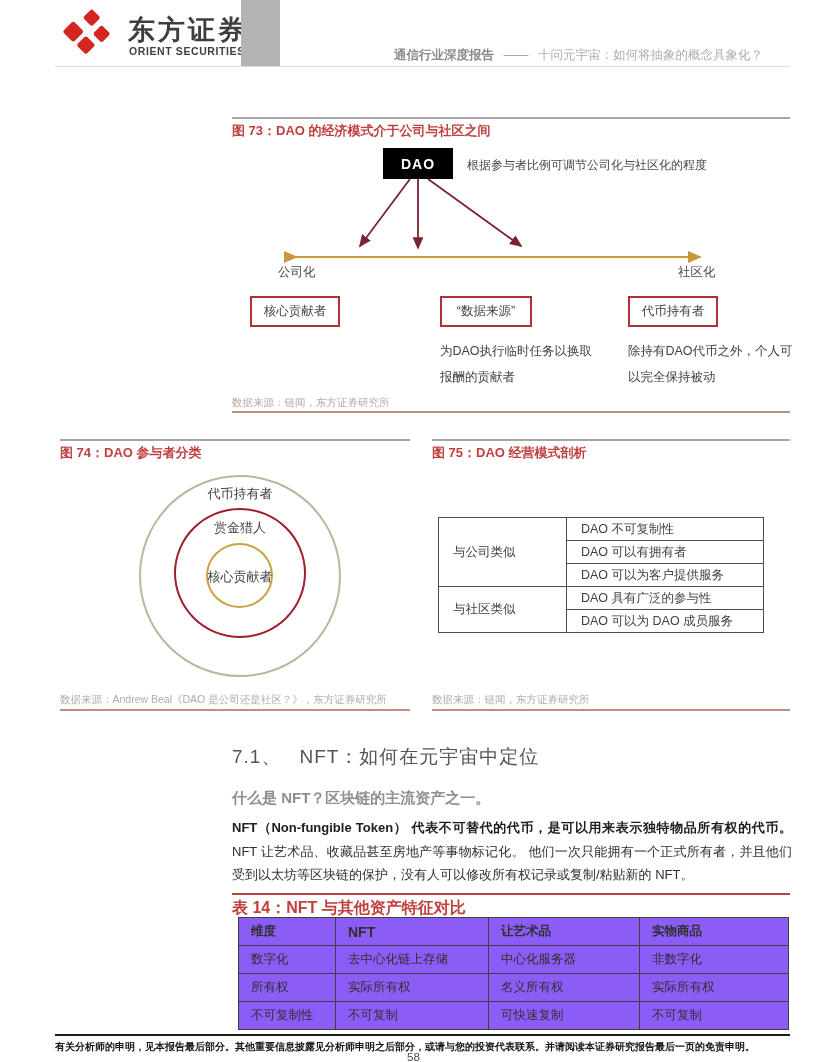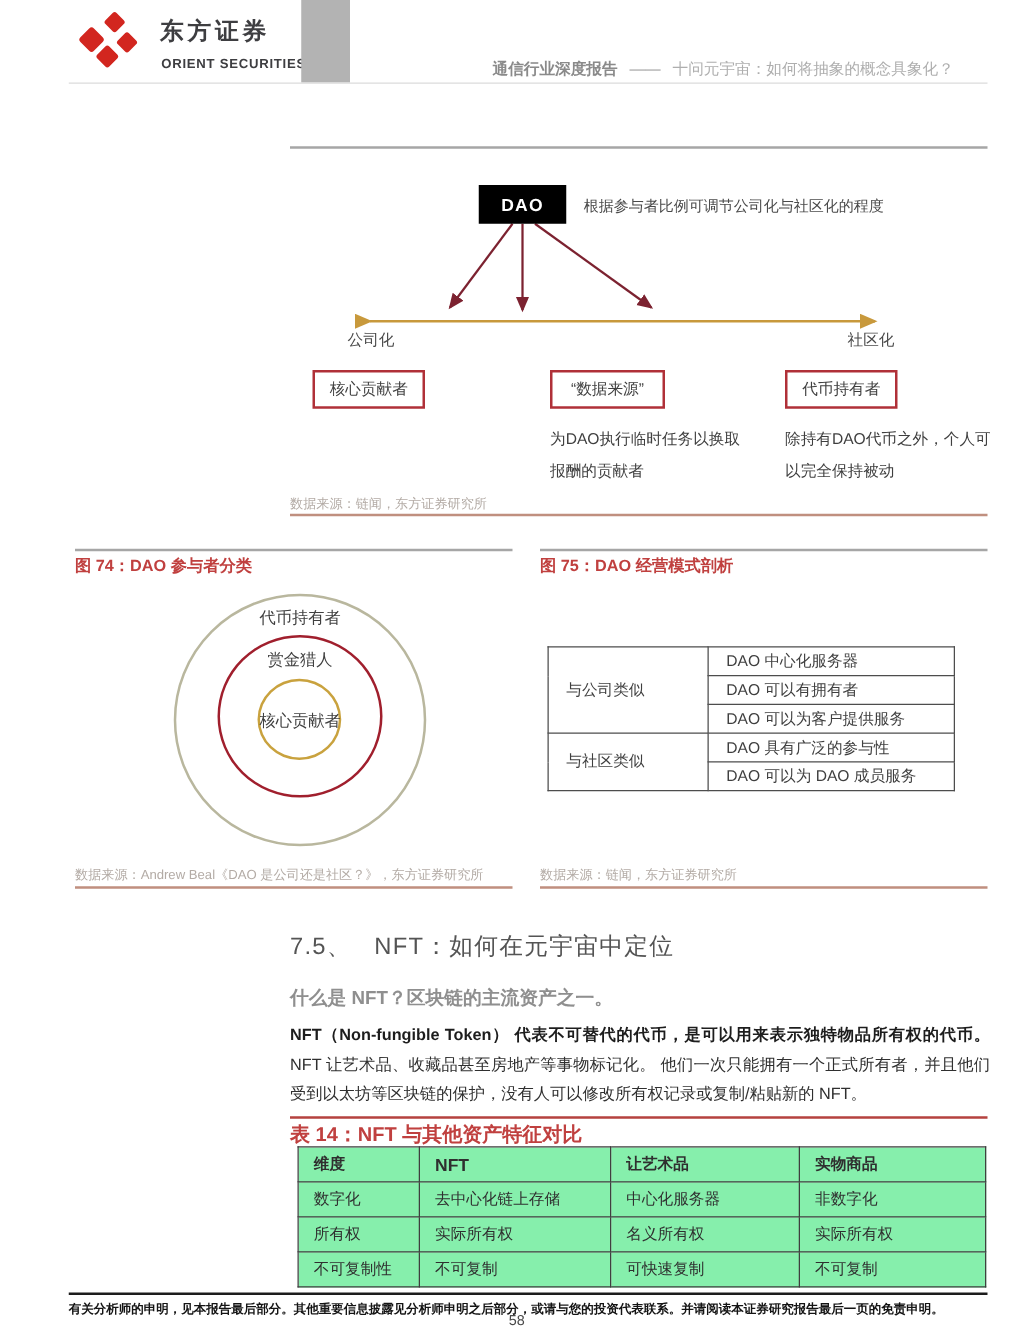--- a/index.html
+++ b/index.html
@@ -2,21 +2,21 @@
 <html><head>
 <meta charset="utf-8">
 <style>
   * { margin:0; padding:0; box-sizing:border-box; }
   html,body { background:#fff; }
   body { font-family:"Liberation Sans","DejaVu Sans",sans-serif; }
   .page { position:relative; width:827px; height:1062px; background:#fff; overflow:hidden; margin:0 auto; }
   .abs { position:absolute; }
 
   
-  .logo-cn { font-size:19px; font-weight:bold; color:#3e3e41; letter-spacing:3px; }
+  .logo-cn { font-size:27px; font-weight:bold; color:#3e3e41; letter-spacing:3px; }
   .logo-en { font-size:10.5px; font-weight:bold; color:#3e3e41; letter-spacing:0.6px; }
   .hdr-bar { background:#b3b3b3; }
   .hdr-title { font-size:12.5px; white-space:nowrap;text-align:center; }
   .hdr-type { color:#8a8a8a; font-weight:bold; }
   .hdr-sep { color:#9c9c9c; margin:0 6px; }
   .hdr-sub { color:#aeaeae; }
   .hdr-rule { background:#dcdcdc; height:1px; }
 
   
   .fig-rule { background:#a6a6a6; height:2px; }
@@ -51,21 +51,21 @@
   .sec-num { margin-right:18px; }
   .sec-sub { font-size:15px; font-weight:bold; color:#8f8f8f; white-space:nowrap; }
   .sec-para { font-size:13px; color:#2f2f2f; line-height:23.5px; text-align:justify; }
   .sec-para b { color:#1d1d1d;margin-top:48px; }
 
   
   .tbl-rule { background:#b5423f; height:2px; }
   .tbl-title { color:#c0403f; font-weight:bold; font-size:16px; white-space:nowrap; }
   table.t14 { border-collapse:collapse; table-layout:fixed; }
   table.t14 td, table.t14 th { border:1.5px solid #3f3f3f; font-size:12.5px; color:#2f2f2f;
-              height:28px; padding:0 0 0 12px; text-align:left; vertical-align:middle; background:#86efac; }
+              height:28px; padding:0 0 0 12px; text-align:left; vertical-align:middle; background:#8b5cf6; }
   table.t14 th { font-weight:bold; }
   table.t14 th.nft { font-size:14px; }
 
   
   .ft-rule { background:#1c1c1c; height:2px; }
   .ft-text { font-size:10px; font-weight:bold; color:#141414; white-space:nowrap; }
   .pg-num { font-size:11.5px; color:#4a4a4a; }
 </style>
 </head>
 <body>
@@ -85,20 +85,21 @@
   <div class="abs hdr-bar" style="left:241px; top:0; width:39px; height:66px;"></div>
 
   <div class="abs hdr-title" style="right:64px; top:47px;">
     <span class="hdr-type">通信行业深度报告</span>
     <span class="hdr-sep">——</span>
     <span class="hdr-sub">十问元宇宙：如何将抽象的概念具象化？</span>
   </div>
   <div class="abs hdr-rule" style="left:55px; top:66px; width:735px;"></div>
 
   <div class="abs fig-rule" style="left:232px; top:117px; width:558px;"></div>
+  <div class="abs fig-title" style="left:232px; top:122px;">图 73：DAO 的经济模式介于公司与社区之间</div>
 
   <svg class="abs" style="left:232px; top:140px;" width="558" height="150">
     <defs>
       <marker id="mMaroon" markerWidth="8" markerHeight="8" refX="6" refY="3" orient="auto">
         <path d="M0,0 L7,3 L0,6 Z" fill="#7c2230"></path>
       </marker>
       <marker id="mGold" markerWidth="8" markerHeight="8" refX="6" refY="3" orient="auto">
         <path d="M0,0 L7,3 L0,6 Z" fill="#c8993c"></path>
       </marker>
     </defs>
@@ -142,21 +143,21 @@
   <div class="abs fig-title" style="left:432px; top:444px;">图 75：DAO 经营模式剖析</div>
 
   <table class="fig75 abs" style="left:438px; top:517px; width:325px;">
     <colgroup>
         <col style="width:128px">
         <col style="width:197px">
       </colgroup>
     <tbody>
         <tr>
       <td rowspan="3">与公司类似</td>
-      <td>DAO 中心化服务器</td>
+      <td>DAO 不可复制性</td>
     </tr>
     <tr>
           <td>DAO 可以有拥有者</td>
         </tr>
     <tr>
           <td>DAO 可以为客户提供服务</td>
         </tr>
     <tr>
       <td rowspan="2">与社区类似</td>
       <td>DAO 具有广泛的参与性</td>
@@ -164,21 +165,21 @@
     <tr>
           <td>DAO 可以为 DAO 成员服务</td>
         </tr>
   </tbody>
     </table>
 
   <div class="abs src-text" style="left:432px; top:693px;">数据来源：链闻，东方证券研究所</div>
   <div class="abs src-rule" style="left:432px; top:709px; width:358px; height:2px;"></div>
 
   <div class="abs sec-head" style="left:232px; top:744px;">
-    <span class="sec-num">7.5、</span><span>NFT：如何在元宇宙中定位</span>
+    <span class="sec-num">7.1、</span><span>NFT：如何在元宇宙中定位</span>
   </div>
   <div class="abs sec-sub" style="left:232px; top:789px;">什么是 NFT？区块链的主流资产之一。</div>
   <div class="abs sec-para" style="left:232px; top:816px; width:560px;">
     <b>NFT（Non-fungible Token） 代表不可替代的代币，是可以用来表示独特物品所有权的代币。</b><span>NFT 让艺术品、收藏品甚至房地产等事物标记化。 他们一次只能拥有一个正式所有者，并且他们受到以太坊等区块链的保护，没有人可以修改所有权记录或复制/粘贴新的 NFT。</span>
   </div>
 
   <div class="abs tbl-rule" style="left:232px; top:893px; width:558px;"></div>
   <div class="abs tbl-title" style="left:232px; top:898px;">表 14：NFT 与其他资产特征对比</div>
 
   <table class="t14 abs" style="left:238px; top:917px; width:550px;">

